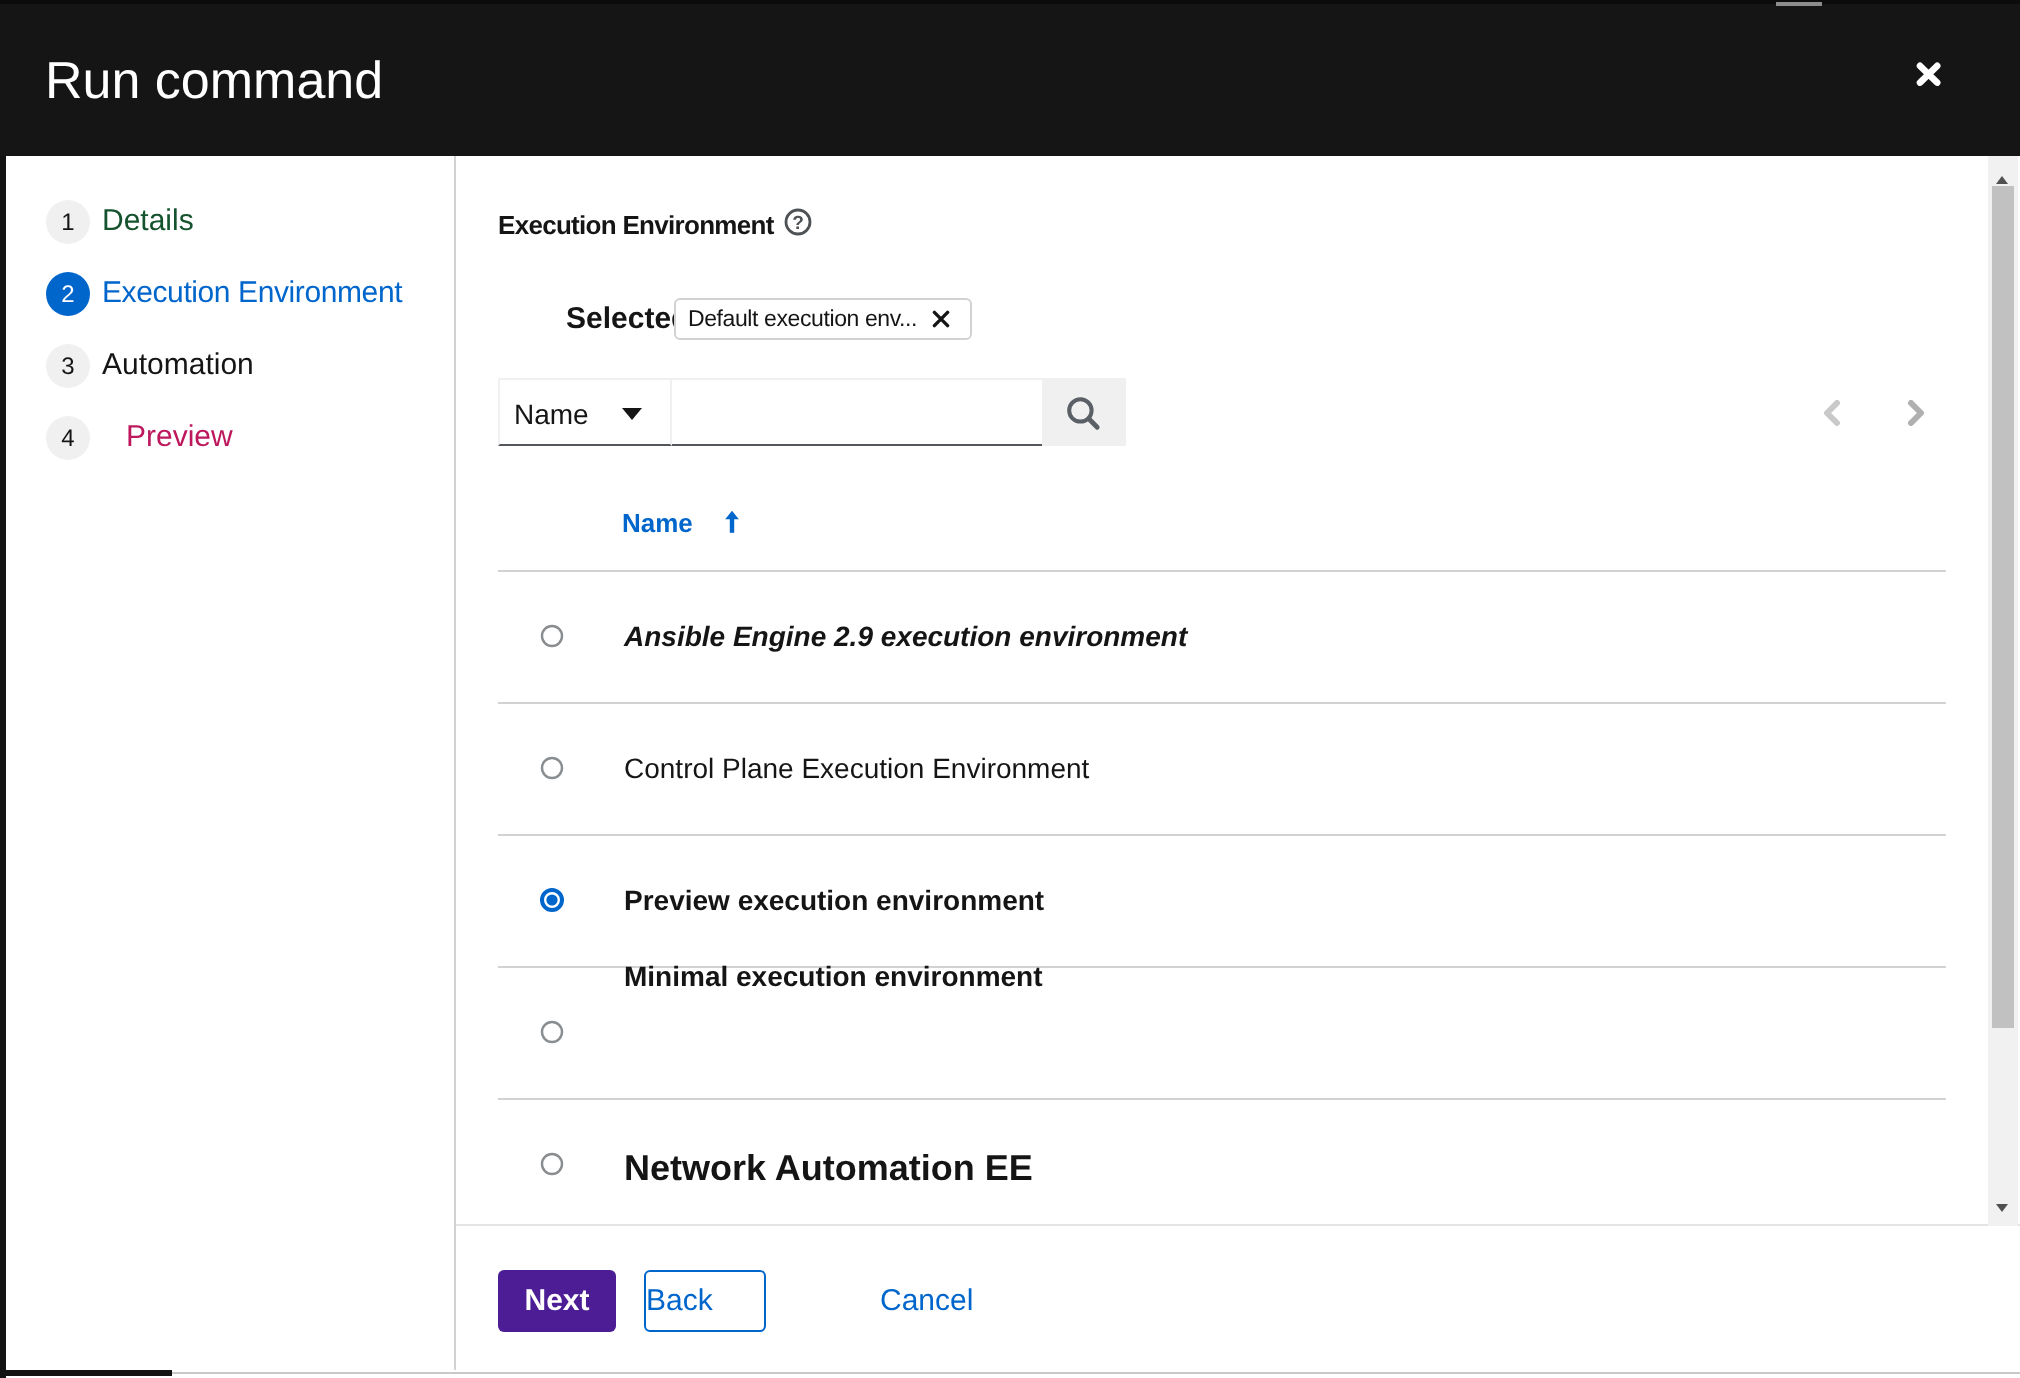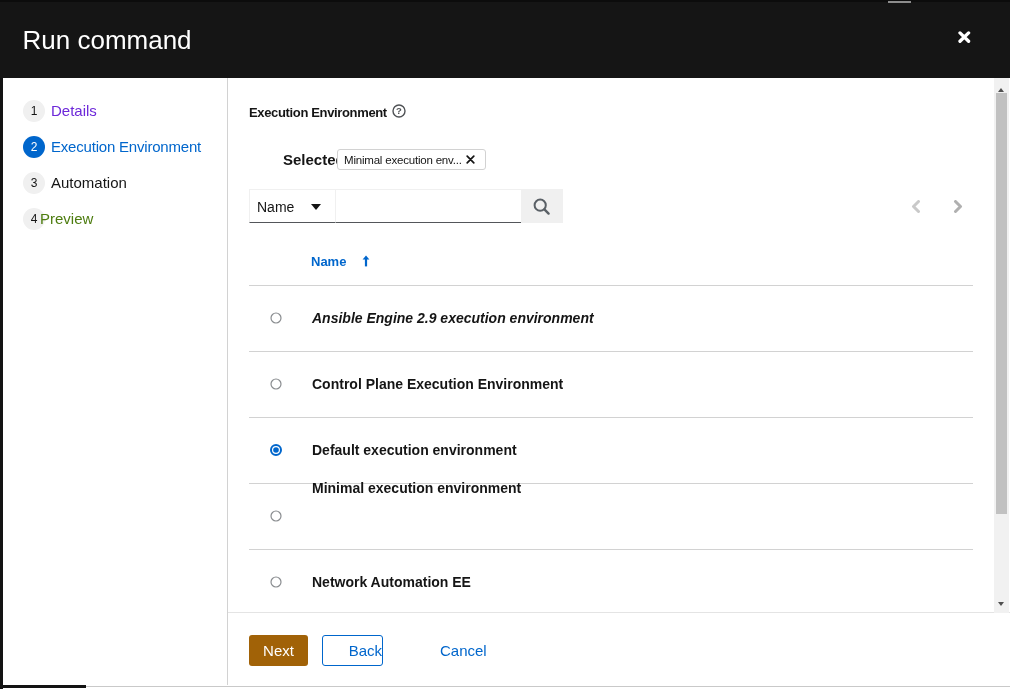--- a/index.html
+++ b/index.html
@@ -17,37 +17,37 @@
 <svg class="abs" style="left:958px;top:30px;" width="13" height="14" viewBox="0 0 13 14">
   <path d="M2.0 2.9 L10.6 11.3 M10.6 2.9 L2.0 11.3" stroke="#ffffff" stroke-width="3.3" stroke-linecap="round"></path>
 </svg>
 
 <div class="abs" style="left:0;top:78px;width:3px;height:611px;background:#131313;"></div>
 <div class="abs" style="left:0;top:685px;width:86px;height:3px;background:#131313;"></div>
 <div class="abs" style="left:86px;top:686px;width:924px;height:1px;background:#c9c9c9;"></div>
 
 <div class="abs" style="left:3px;top:78px;width:225px;height:607px;border-right:1px solid #d2d2d2;background:#fff;"></div>
 <div class="abs" style="left:23px;top:100px;width:22px;height:22px;border-radius:50%;background:#f0f0f0;text-align:center;line-height:22px;font-size:12px;color:#151515;">1</div>
-<div class="abs" style="left:51px;top:102px;font-size:15px;color:#6d28d9;text-align:right;">Details</div>
+<div class="abs" style="left:51px;top:102px;font-size:15px;color:#14532d;text-align:right;">Details</div>
 <div class="abs" style="left:23px;top:136px;width:22px;height:22px;border-radius:50%;background:#0066cc;text-align:center;line-height:22px;font-size:12px;color:#fff;">2</div>
 <div class="abs" style="left:51px;top:138px;font-size:15px;letter-spacing:-0.2px;color:#0066cc;">Execution Environment</div>
 <div class="abs" style="left:23px;top:172px;width:22px;height:22px;border-radius:50%;background:#f0f0f0;text-align:center;line-height:22px;font-size:12px;color:#151515;">3</div>
 <div class="abs" style="left:51px;top:174px;font-size:15px;color:#151515;">Automation</div>
 <div class="abs" style="left:23px;top:208px;width:22px;height:22px;border-radius:50%;background:#f0f0f0;text-align:center;line-height:22px;font-size:12px;color:#151515;">4</div>
-<div class="abs" style="left:40px;top:210px;font-size:15px;color:#4d7c0f;">Preview</div>
+<div class="abs" style="left:63px;top:210px;font-size:15px;color:#be185d;">Preview</div>
 
 <div class="abs" style="left:249px;top:104.5px;font-size:13px;letter-spacing:-0.35px;font-weight:bold;">Execution Environment</div>
 <svg class="abs" style="left:392px;top:104px;" width="14" height="14" viewBox="0 0 14 14">
   <circle cx="7" cy="7" r="6" fill="none" stroke="#4f5255" stroke-width="1.4"></circle>
   <text x="7" y="10.4" font-size="9.5" font-weight="bold" text-anchor="middle" fill="#4f5255" font-family="Liberation Sans, sans-serif">?</text>
 </svg>
 
 <div class="abs" style="left:249px;top:151px;font-size:15px;font-weight:bold;margin-left:34px;">Selected</div>
 <div class="abs" style="left:337px;top:149px;width:149px;height:21px;border:1px solid #d2d2d2;border-radius:3px;background:#fff;"></div>
-<div class="abs" style="left:344px;top:153.5px;font-size:11.5px;letter-spacing:-0.2px;color:#151515;">Minimal execution env...</div>
+<div class="abs" style="left:344px;top:153.5px;font-size:11.5px;letter-spacing:-0.2px;color:#151515;">Default execution env...</div>
 <svg class="abs" style="left:466px;top:155px;" width="9" height="9" viewBox="0 0 9 9">
   <path d="M1.2 1.2 L7.8 7.8 M7.8 1.2 L1.2 7.8" stroke="#151515" stroke-width="1.7" stroke-linecap="round"></path>
 </svg>
 
 <div class="abs" style="left:249px;top:189px;width:87px;height:34px;background:#fff;border:1px solid #f0f0f0;border-bottom:1px solid #53565a;"></div>
 <div class="abs" style="left:257px;top:199px;font-size:14px;">Name</div>
 <div class="abs" style="left:311px;top:204px;width:0;height:0;border-left:5px solid transparent;border-right:5px solid transparent;border-top:6px solid #151515;"></div>
 <div class="abs" style="left:336px;top:189px;width:185px;height:34px;background:#fff;border-top:1px solid #f0f0f0;border-bottom:1px solid #53565a;"></div>
 <div class="abs" style="left:521px;top:189px;width:42px;height:34px;background:#f0f0f0;"></div>
 <svg class="abs" style="left:532px;top:197px;" width="20" height="20" viewBox="0 0 20 20">
@@ -75,40 +75,40 @@
 <div class="abs" style="left:249px;top:549px;width:724px;height:1px;background:#d2d2d2;"></div>
 
 <svg class="abs" style="left:270px;top:311.5px;" width="12" height="12" viewBox="0 0 12 12">
   <circle cx="6" cy="6" r="5" fill="#fff" stroke="#8a8d90" stroke-width="1.2"></circle>
 </svg>
 <div class="abs" style="left:312px;top:310px;font-size:14px;font-weight:bold;font-style:italic;">Ansible Engine 2.9 execution environment</div>
 
 <svg class="abs" style="left:270px;top:377.5px;" width="12" height="12" viewBox="0 0 12 12">
   <circle cx="6" cy="6" r="5" fill="#fff" stroke="#8a8d90" stroke-width="1.2"></circle>
 </svg>
-<div class="abs" style="left:312px;top:376px;font-size:14px;font-weight:bold;">Control Plane Execution Environment</div>
+<div class="abs" style="left:312px;top:376px;font-size:14px;font-weight:normal;">Control Plane Execution Environment</div>
 
 <svg class="abs" style="left:270px;top:443.5px;" width="12" height="12" viewBox="0 0 12 12">
   <circle cx="6" cy="6" r="5" fill="#fff" stroke="#0066cc" stroke-width="2"></circle>
   <circle cx="6" cy="6" r="2.8" fill="#0066cc"></circle>
 </svg>
-<div class="abs" style="left:312px;top:442px;font-size:14px;font-weight:bold;">Default execution environment</div>
+<div class="abs" style="left:312px;top:442px;font-size:14px;font-weight:bold;">Preview execution environment</div>
 
 <svg class="abs" style="left:270px;top:509.5px;" width="12" height="12" viewBox="0 0 12 12">
   <circle cx="6" cy="6" r="5" fill="#fff" stroke="#8a8d90" stroke-width="1.2"></circle>
 </svg>
 <div class="abs" style="left:312px;top:480px;font-size:14px;font-weight:bold;">Minimal execution environment</div>
 
 <svg class="abs" style="left:270px;top:575.5px;" width="12" height="12" viewBox="0 0 12 12">
   <circle cx="6" cy="6" r="5" fill="#fff" stroke="#8a8d90" stroke-width="1.2"></circle>
 </svg>
-<div class="abs" style="left:312px;top:574px;font-size:14px;font-weight:bold;">Network Automation EE</div>
+<div class="abs" style="left:312px;top:574px;font-size:18px;font-weight:bold;">Network Automation EE</div>
 
 <div class="abs" style="left:228px;top:612px;width:782px;height:1px;background:#e4e4e4;"></div>
 
 <div class="abs" style="left:994px;top:78px;width:15px;height:535px;background:#f1f1f1;"></div>
 <div class="abs" style="left:996px;top:93px;width:11px;height:421px;background:#c1c1c1;"></div>
 <div class="abs" style="left:998px;top:88px;width:0;height:0;border-left:3.5px solid transparent;border-right:3.5px solid transparent;border-bottom:4px solid #505050;"></div>
 <div class="abs" style="left:998px;top:602px;width:0;height:0;border-left:3.5px solid transparent;border-right:3.5px solid transparent;border-top:4px solid #505050;"></div>
 
-<div class="abs" style="left:249px;top:635px;width:59px;height:31px;background:#a16207;border-radius:3px;color:#fff;font-size:15px;text-align:center;line-height:31px;">Next</div>
-<div class="abs" style="left:322px;top:635px;width:61px;height:31px;background:#fff;border:1px solid #0066cc;border-radius:3px;color:#0066cc;font-size:15px;text-align:right;line-height:29px;">Back</div>
+<div class="abs" style="left:249px;top:635px;width:59px;height:31px;background:#4c1d95;border-radius:3px;color:#fff;font-size:15px;text-align:center;line-height:31px;font-weight:bold;">Next</div>
+<div class="abs" style="left:322px;top:635px;width:61px;height:31px;background:#fff;border:1px solid #0066cc;border-radius:3px;color:#0066cc;font-size:15px;text-align:left;line-height:29px;">Back</div>
 <div class="abs" style="left:440px;top:635px;height:31px;color:#0066cc;font-size:15px;line-height:31px;text-align:right;">Cancel</div>
 
 </body></html>

